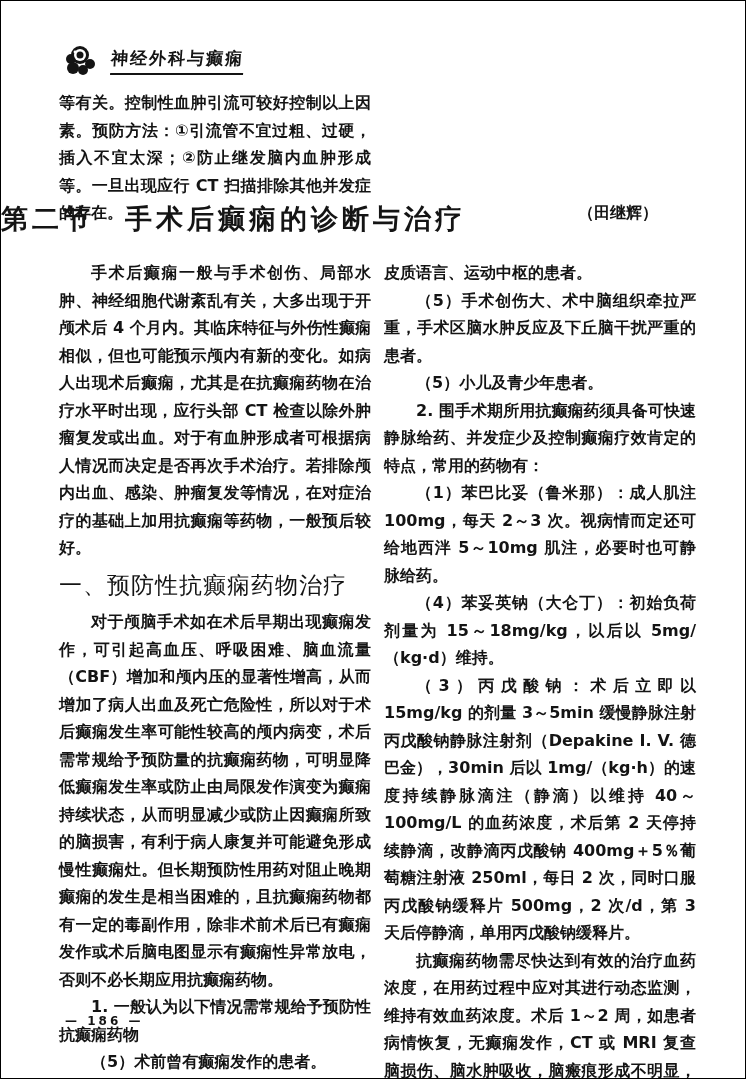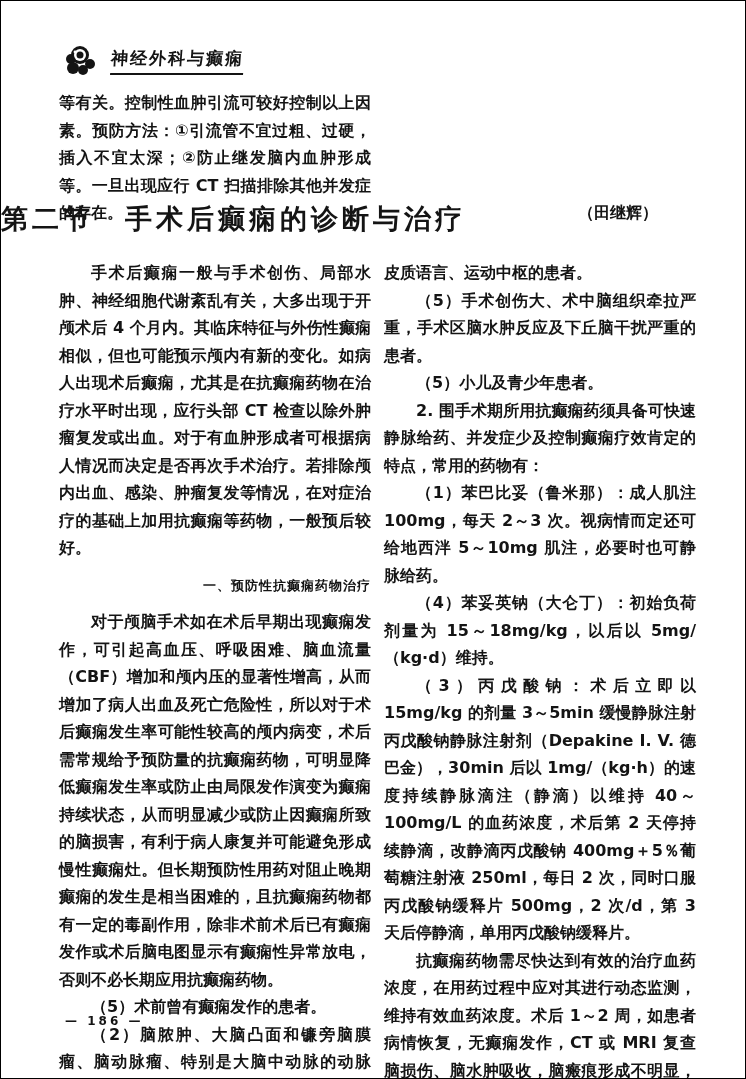--- a/index.html
+++ b/index.html
@@ -56,24 +56,24 @@
     letter-spacing:4px;
     font-weight:bold;
   }
   
   .main-row{
     position:absolute;top:258px;left:58px;
     display:flex;gap:13px;
   }
   .sub-heading{
     margin:10px 0 9px 0;
-    text-align:right;
-    font-size:13px;
+    text-align:left;
+    font-size:23px;
     letter-spacing:1px;
-    font-weight:bold;
+    font-weight:normal;
     text-indent:0;
   }
   
   .page-number{
     position:absolute;left:64px;bottom:50px;
     font-size:12px;
     letter-spacing:3px;
   }
 </style>
 </head>
@@ -113,20 +113,21 @@
   </div>
 
   <h1 class="section-title">第二节　手术后癫痫的诊断与治疗</h1>
 
   <div class="main-row">
 
     <div class="col">
       <p>手术后癫痫一般与手术创伤、局部水肿、神经细胞代谢紊乱有关，大多出现于开颅术后 4 个月内。其临床特征与外伤性癫痫相似，但也可能预示颅内有新的变化。如病人出现术后癫痫，尤其是在抗癫痫药物在治疗水平时出现，应行头部 CT 检查以除外肿瘤复发或出血。对于有血肿形成者可根据病人情况而决定是否再次手术治疗。若排除颅内出血、感染、肿瘤复发等情况，在对症治疗的基础上加用抗癫痫等药物，一般预后较好。</p>
       <h2 class="sub-heading">一、预防性抗癫痫药物治疗</h2>
       <p>对于颅脑手术如在术后早期出现癫痫发作，可引起高血压、呼吸困难、脑血流量（CBF）增加和颅内压的显著性增高，从而增加了病人出血及死亡危险性，所以对于术后癫痫发生率可能性较高的颅内病变，术后需常规给予预防量的抗癫痫药物，可明显降低癫痫发生率或防止由局限发作演变为癫痫持续状态，从而明显减少或防止因癫痫所致的脑损害，有利于病人康复并可能避免形成慢性癫痫灶。但长期预防性用药对阻止晚期癫痫的发生是相当困难的，且抗癫痫药物都有一定的毒副作用，除非术前术后已有癫痫发作或术后脑电图显示有癫痫性异常放电，否则不必长期应用抗癫痫药物。</p>
+      <p>1. 一般认为以下情况需常规给予预防性抗癫痫药物</p>
       <p>（5）术前曾有癫痫发作的患者。</p>
       <p>（2）脑脓肿、大脑凸面和镰旁脑膜瘤、脑动脉瘤、特别是大脑中动脉的动脉瘤。</p>
 
     </div>
 
     <div class="col">
       <p class="noindent">皮质语言、运动中枢的患者。</p>
       <p>（5）手术创伤大、术中脑组织牵拉严重，手术区脑水肿反应及下丘脑干扰严重的患者。</p>
       <p>（5）小儿及青少年患者。</p>
       <p>2. 围手术期所用抗癫痫药须具备可快速静脉给药、并发症少及控制癫痫疗效肯定的特点，常用的药物有：</p>

